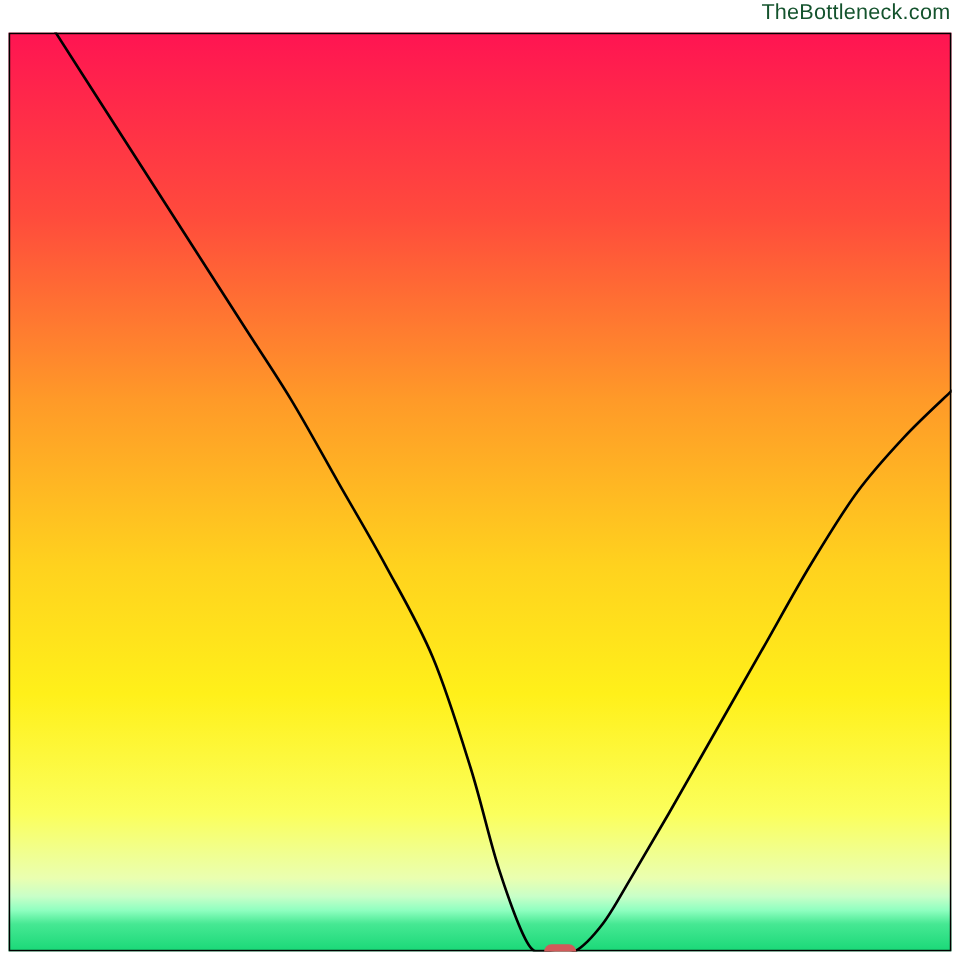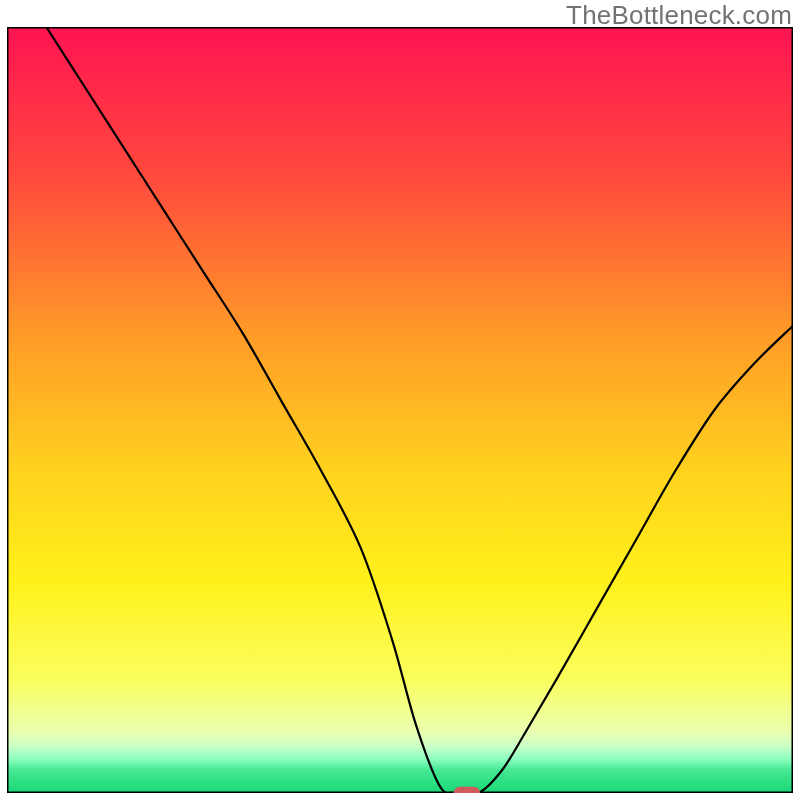--- a/index.html
+++ b/index.html
@@ -13,22 +13,22 @@
   }
   .container {
     position: relative;
     width: 800px;
     height: 800px;
   }
   .watermark {
     position: absolute;
     top: 0;
     right: 8px;
-    color: #737373;
-    font-size: 26px;
+    color: #14532d;
+    font-size: 18px;
     font-weight: 500;
     letter-spacing: 0.2px;
     z-index: 10;
     user-select: none;
   }
   .plot-frame {
     position: absolute;
     left: 7px;
     top: 27px;
     width: 786px;

